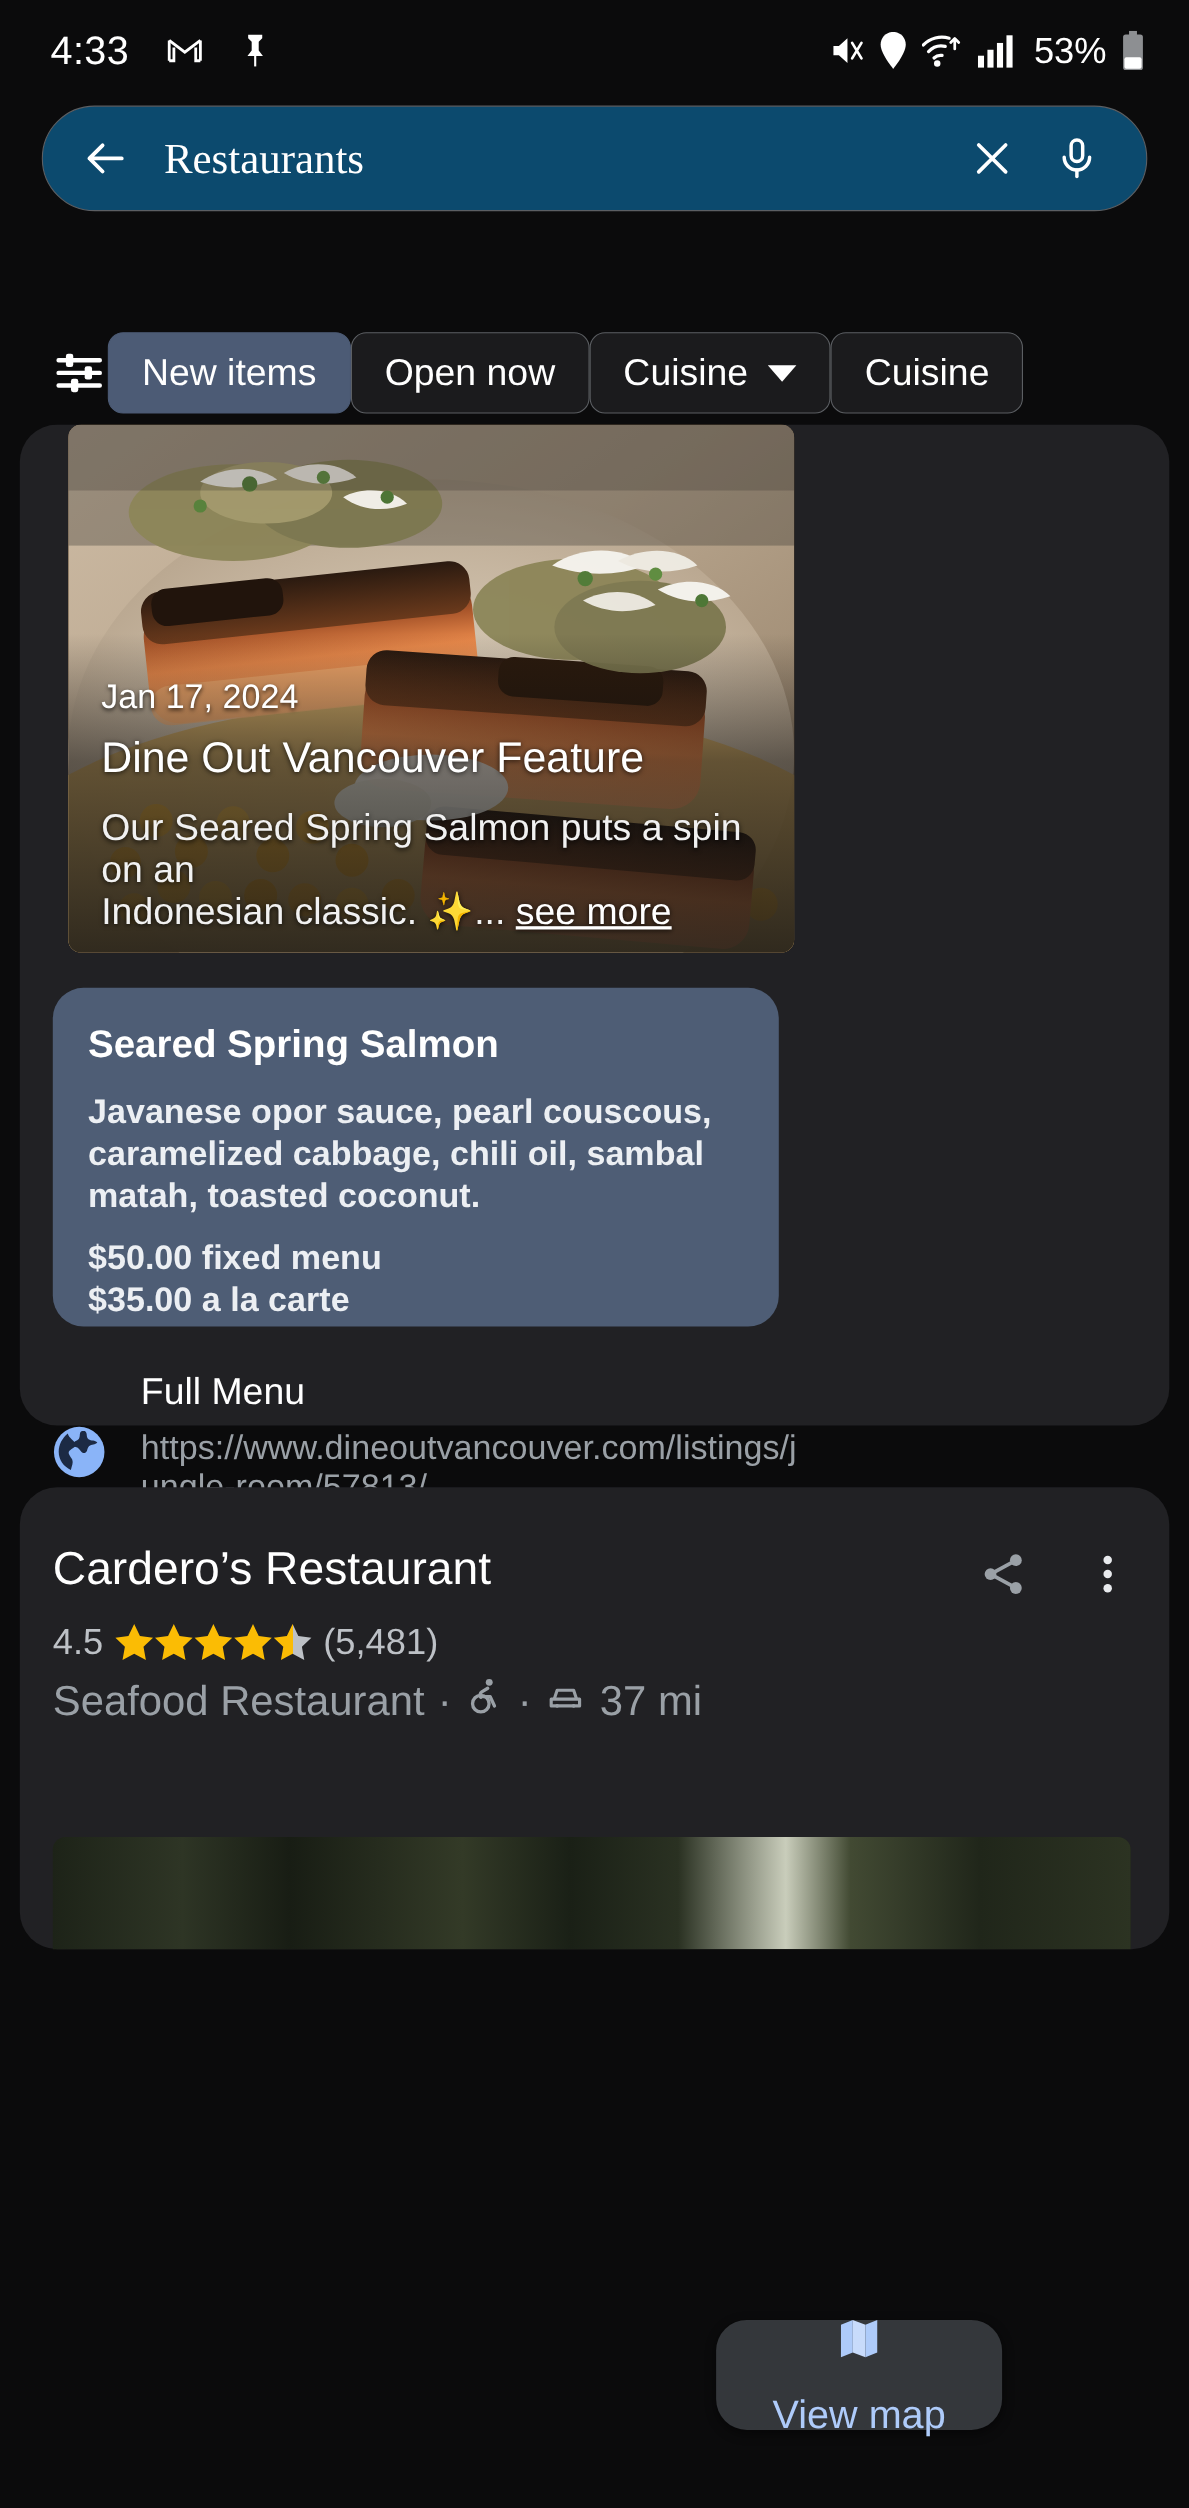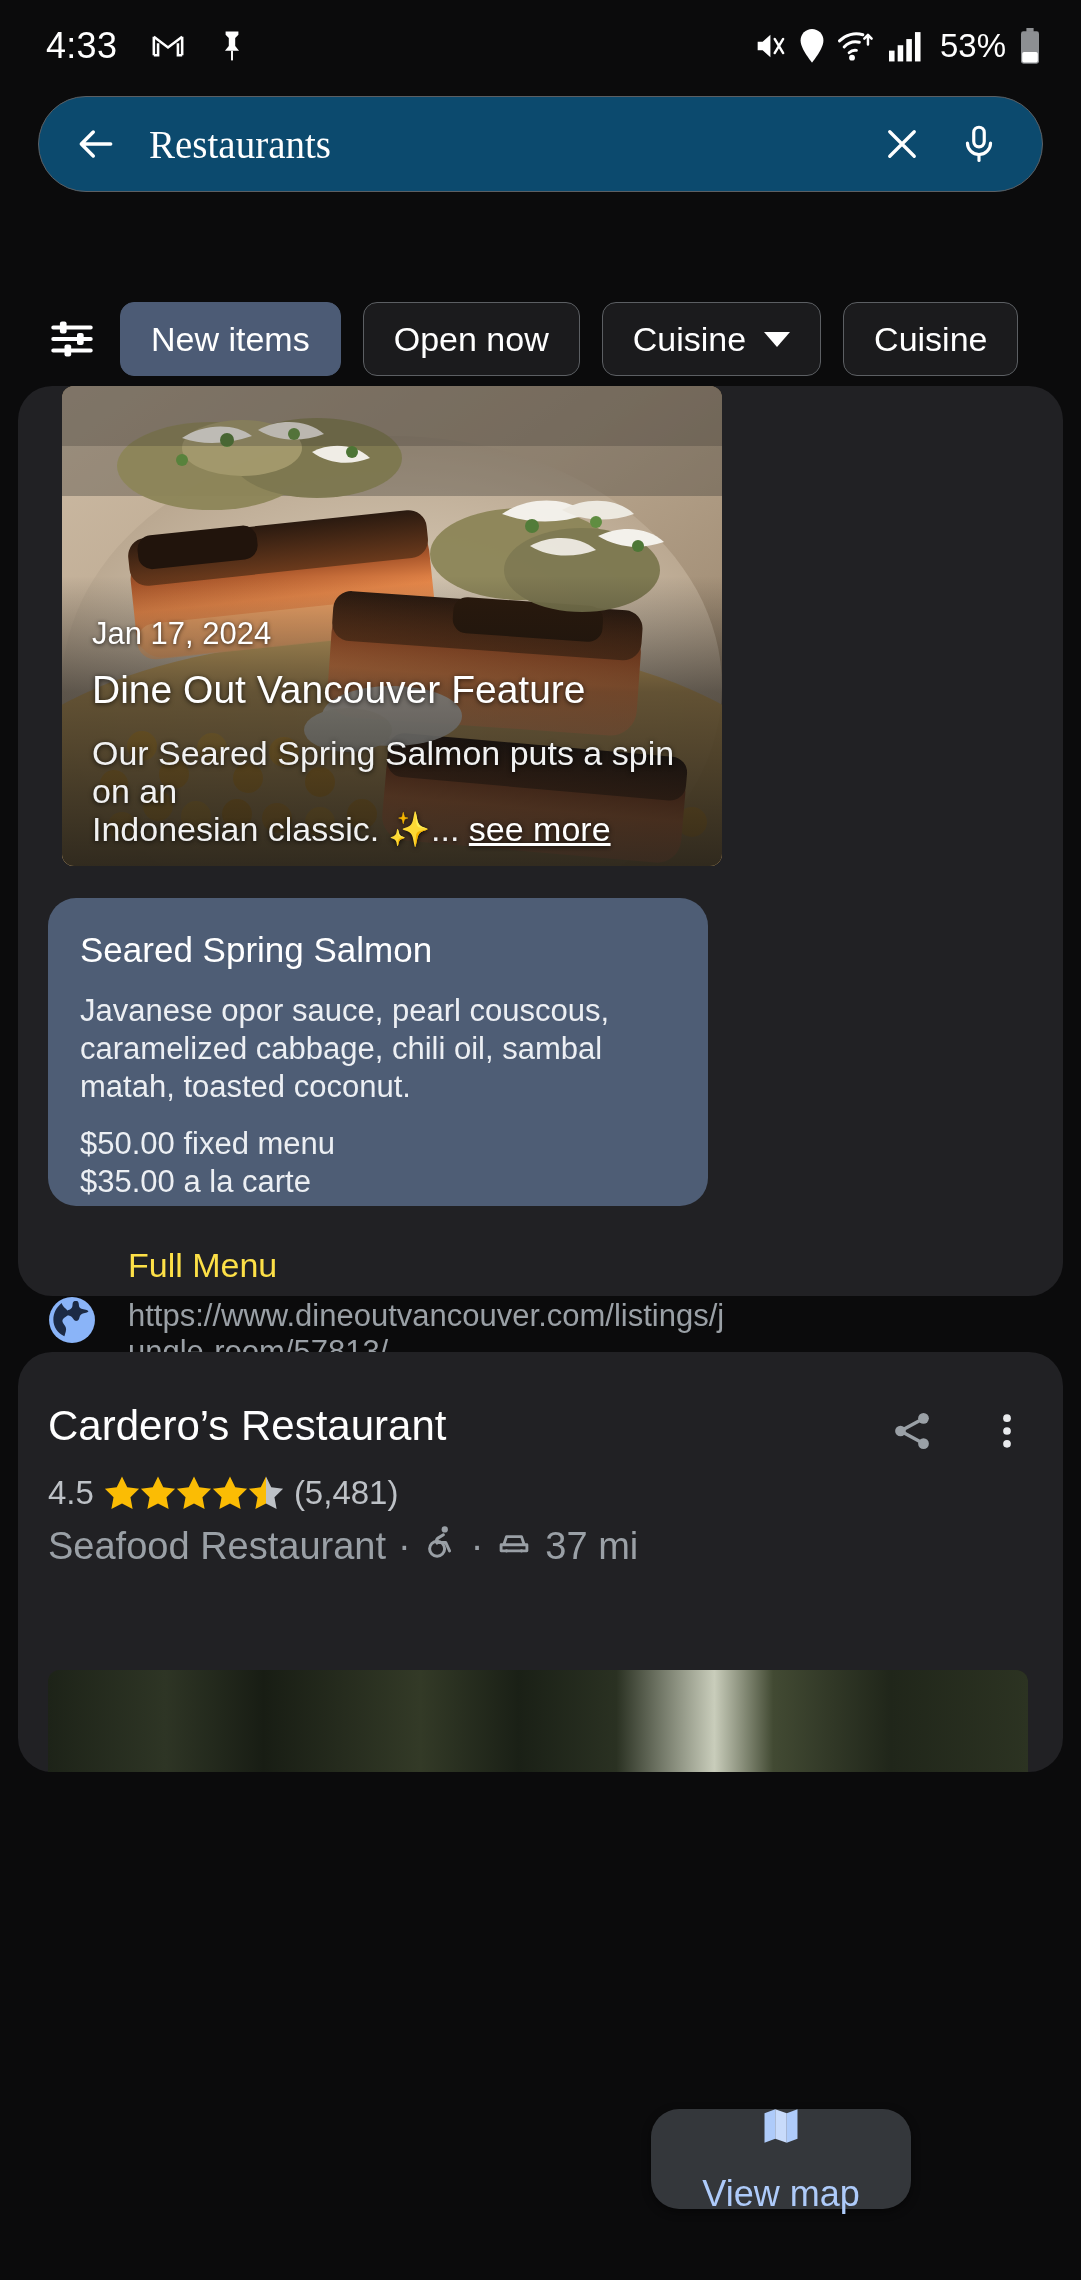--- a/index.html
+++ b/index.html
@@ -69,21 +69,20 @@
   .search-clear { width: 64px; display: flex; align-items: center; justify-content: center; cursor: pointer; }
   .search-mic { width: 66px; display: flex; align-items: center; justify-content: center; cursor: pointer; margin-left: 12px; }
 
   
   .chiprow {
     position: absolute;
     top: 298px; left: 0;
     width: 1081px; height: 82px;
     display: flex;
     align-items: center;
-    gap: 22px;
     padding-left: 46px;
     overflow: hidden;
   }
   .chip-tune { flex: 0 0 auto; display: flex; align-items: center; justify-content: center; width: 52px; height: 52px; cursor: pointer; }
   .chip {
     flex: 0 0 auto;
     height: 74px;
     border-radius: 14px;
     display: flex;
     align-items: center;
@@ -168,20 +167,21 @@
 
   
   .menucard {
     position: absolute;
     top: 512px; left: 30px;
     width: 660px;
     height: 308px;
     background: #4e5d75;
     border-radius: 28px;
     padding: 32px 32px 0 32px;
+    font-weight: bold;
   }
   .menu-title {
     font-size: 35px;
     color: #ffffff;
     margin-bottom: 22px;
   }
   .menu-desc {
     font-size: 31px;
     line-height: 1.22;
     color: #eceff3;
@@ -199,21 +199,21 @@
     top: 860px; left: 0;
     width: 1045px;
     display: flex;
     align-items: flex-start;
     padding-left: 28px;
   }
   .globe-wrap { flex: 0 0 auto; width: 56px; padding-top: 48px; }
   .fm-texts { margin-left: 26px; }
   .fm-label {
     font-size: 34px;
-    color: #fde047;
+    color: #ffffff;
     margin-bottom: 13px;
   }
   .fm-url {
     font-size: 31px;
     line-height: 1.17;
     color: #9aa0a6;
     width: 610px;
     word-break: break-all;
     cursor: pointer;
   }

